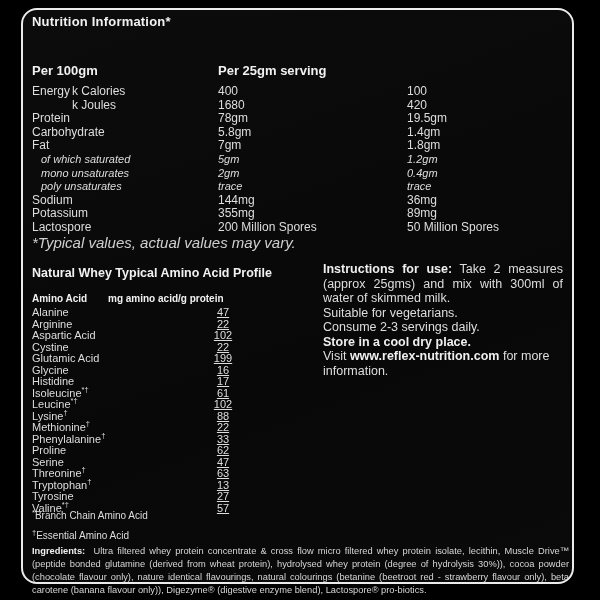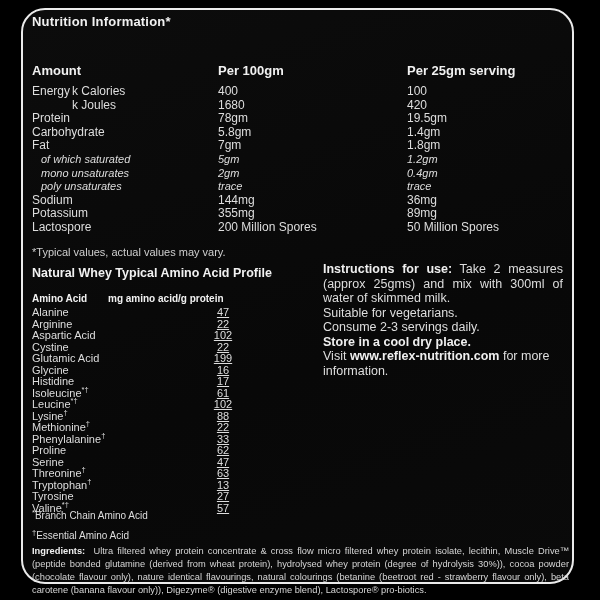--- a/index.html
+++ b/index.html
@@ -11,21 +11,21 @@
     position: relative;
     overflow: hidden;
     -webkit-font-smoothing: antialiased;
   }
   .card {
     position: absolute; left: 21px; top: 8px;
     width: 553px; height: 576px;
     box-sizing: border-box;
     background: linear-gradient(160deg, #0c0c0c 0%, #080808 60%, #0a0a0a 100%);
     border: 2px solid #ebebeb;
-    border-radius: 24px;
+    border-radius: 16px;
   }
   .bold { font-weight: bold; color: #efefef; }
 
   
   .top-block { position: absolute; left: 9px; top: 5px; }
   .top-line { font-weight: bold; font-size: 13px; line-height: 14.5px; color: #f1f1f1; letter-spacing: .2px; }
 
   
   .col-headers {
     position: absolute; left: 9px; top: 53px; width: 540px;
@@ -33,21 +33,21 @@
     font-weight: bold; font-size: 13px; color: #f1f1f1;
   }
   .nutri-table { position: absolute; left: 9px; top: 75px; width: 540px; }
   .nrow {
     display: grid; grid-template-columns: 186px 189px 1fr;
     font-size: 12px; line-height: 13.6px; color: #dedede;
   }
   .nrow .l1 { display: inline-block; min-width: 40px; }
   .nrow.sub { font-style: italic; font-size: 11px; }
   .nrow.sub .l1 { padding-left: 9px; min-width: 0; box-sizing: border-box; }
-  .typical-note { position: absolute; left: 9px; top: 236px; font-size: 11px; color: #cfcfcf; }
+  .typical-note { position: absolute; left: 9px; top: 224px; font-size: 15px; color: #cfcfcf; font-style: italic; }
 
   
   .amino-title { position: absolute; left: 9px; top: 256px; font-weight: bold; font-size: 12.5px; color: #f1f1f1; }
   .amino-headers { position: absolute; left: 9px; top: 283px; display: flex; font-weight: bold; font-size: 10px; color: #f1f1f1; }
   .amino-headers .ah1 { display: inline-block; width: 76px; }
   .amino-table { position: absolute; left: 9px; top: 297px; width: 280px; }
   .arow { position: relative; font-size: 11px; line-height: 11.5px; color: #dedede; }
   .arow sup { font-size: 7.5px; line-height: 0; }
   .aval { position: absolute; left: 166px; top: 0; width: 50px; text-align: center; text-decoration: underline; }
   .amino-foot { position: absolute; left: 9px; font-size: 10px; color: #dedede; }
@@ -73,21 +73,20 @@
 </head>
 <body>
 
 <div class="card">
 
   <div class="top-block">
     <div class="top-line">Nutrition Information*</div>
   </div>
 
   <div class="col-headers">
-    <span>Amount</span>
     <span>Per 100gm</span>
     <span>Per 25gm serving</span>
   </div>
 
   <div class="nutri-table">
   <div class="nrow">
     <span class="ncell nlabel"><span class="l1">Energy</span><span class="l2">k Calories</span></span>
     <span class="ncell">400</span>
     <span class="ncell">100</span>
   </div>

